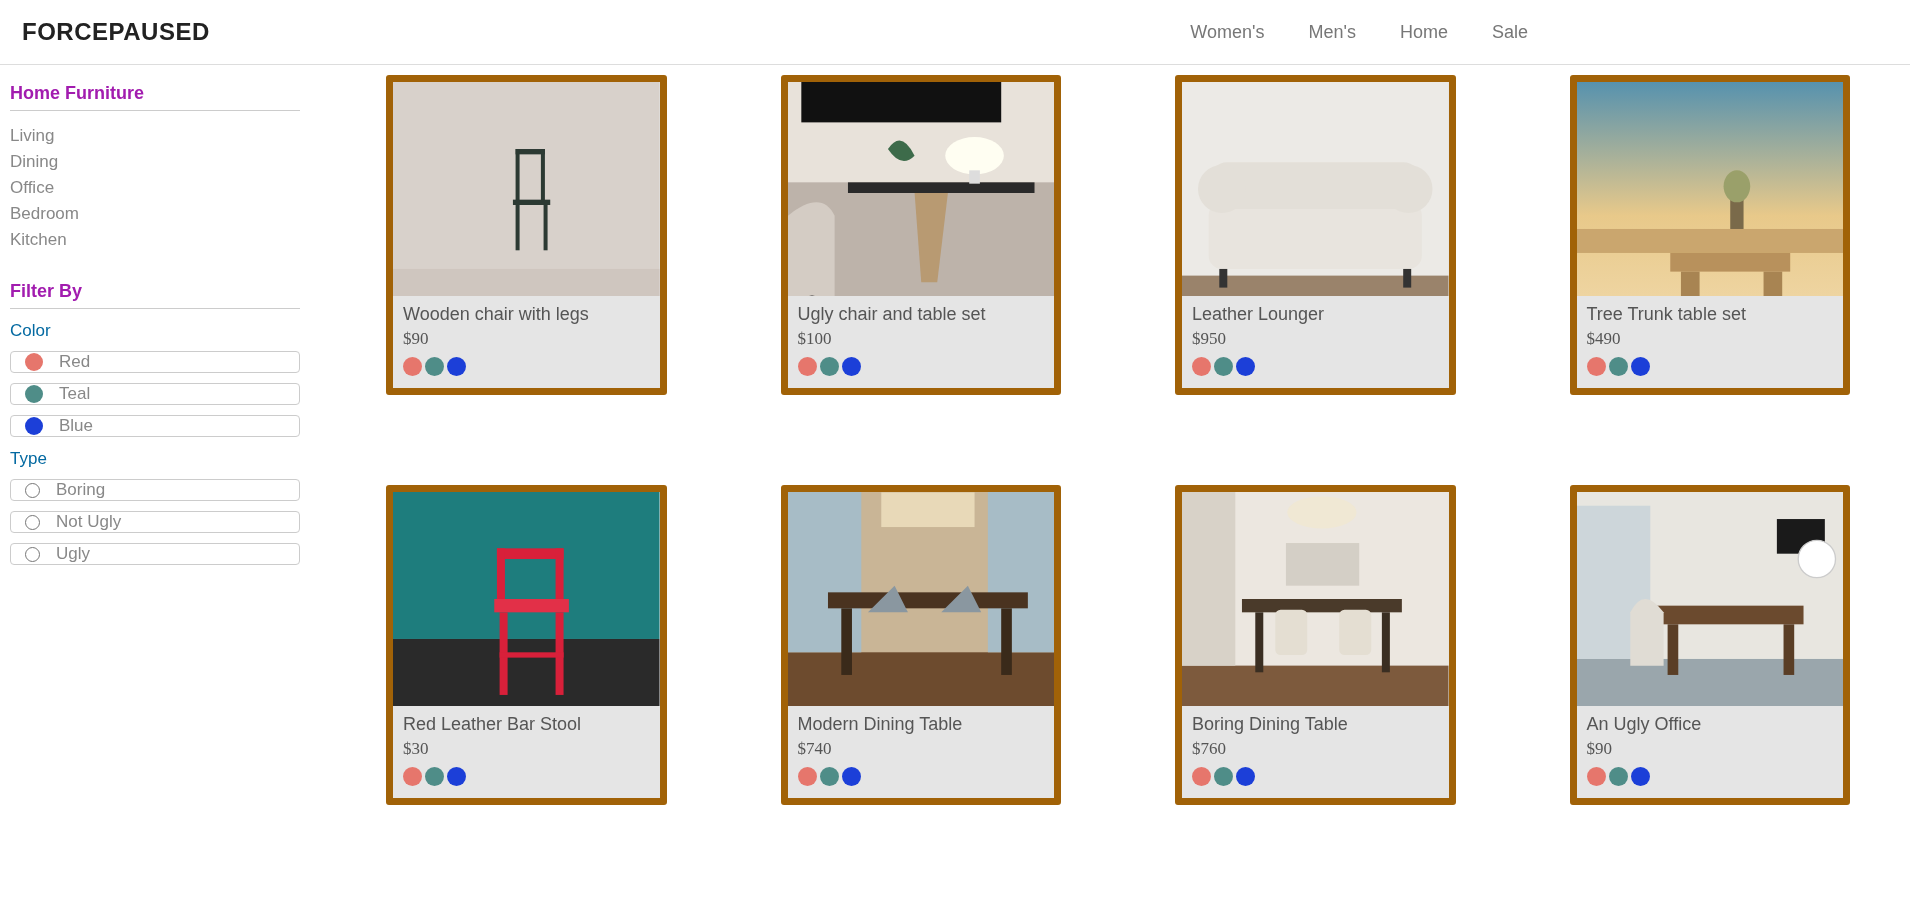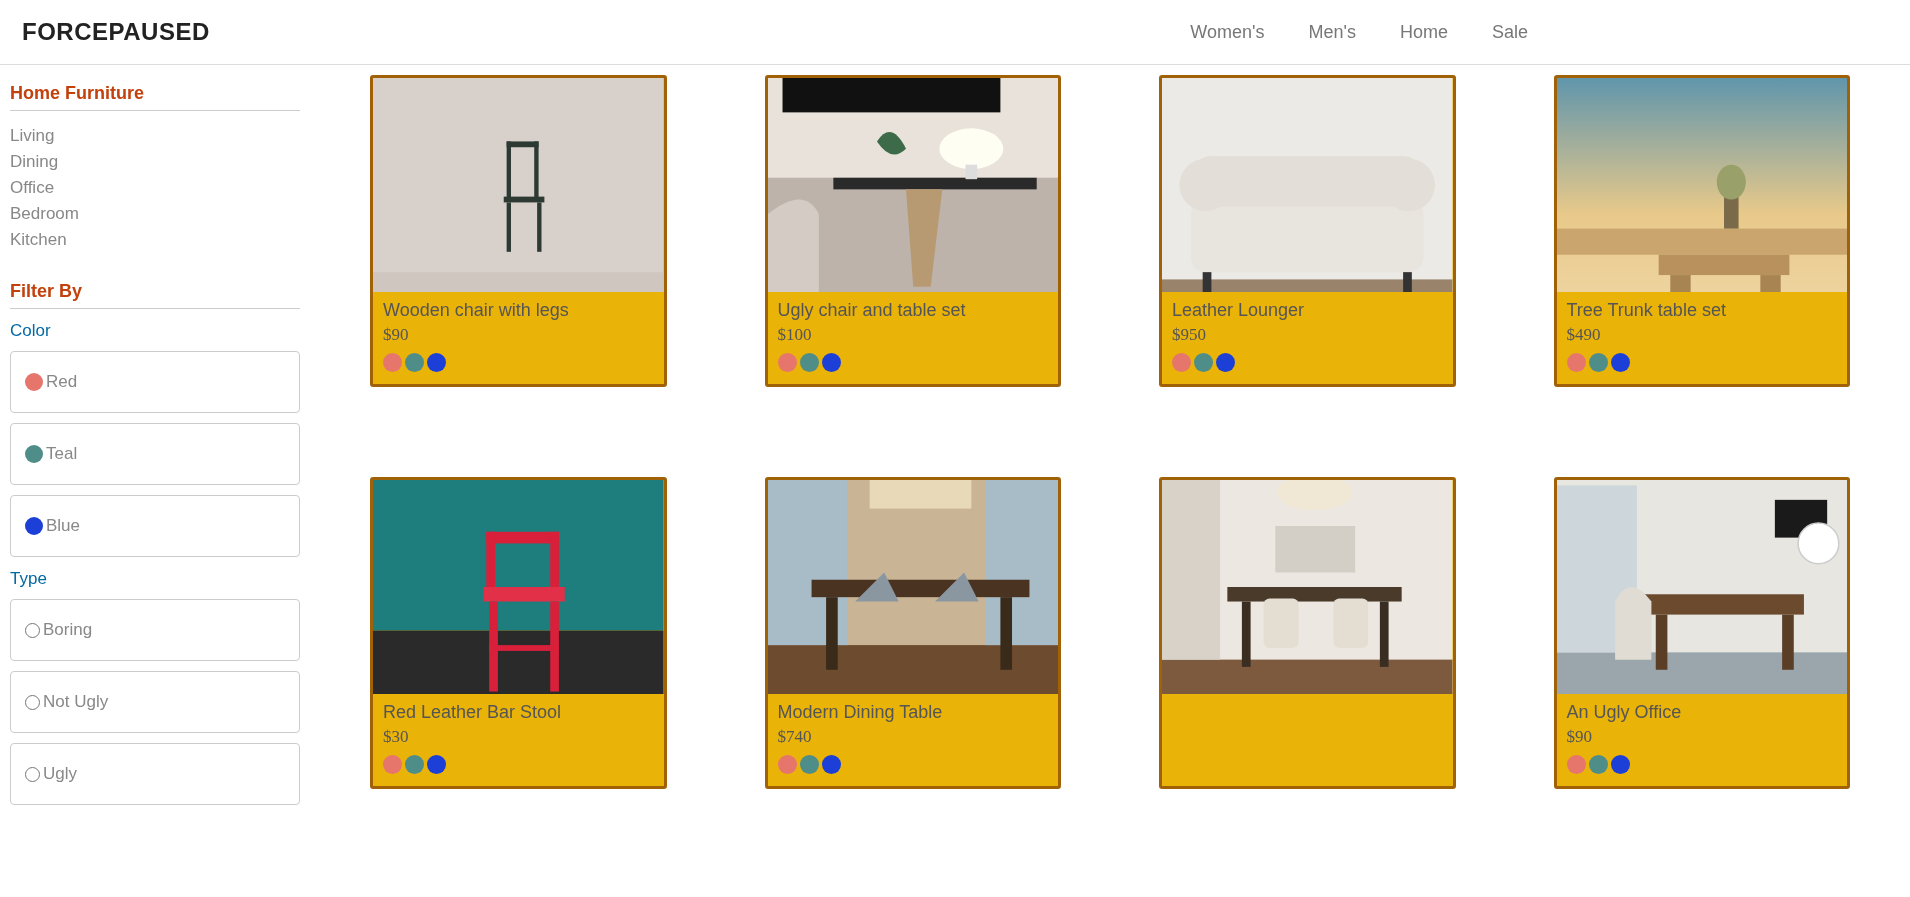--- a/index.html
+++ b/index.html
@@ -10,32 +10,32 @@
 .brand { font-size: 24px; font-weight: 700; letter-spacing: 0.5px; color: #222; }
 .nav { display: flex; gap: 44px; margin-left: auto; margin-right: 360px; }
 .nav-link { font-size: 18px; color: #777; cursor: pointer; }
 
 
 .wrap { display: flex; }
 .sidebar { width: 310px; padding: 18px 10px 20px 10px; }
 .main { flex: 1; padding: 10px 60px 30px 60px; }
 
 
-.side-heading { font-size: 18px; font-weight: 700; color: #c2410c; padding-bottom: 6px; border-bottom: 1px solid #ccc; margin-bottom: 12px; }
+.side-heading { font-size: 18px; font-weight: 700; color: #a21caf; padding-bottom: 6px; border-bottom: 1px solid #ccc; margin-bottom: 12px; }
 .cat-list { list-style: none; margin-bottom: 28px; }
 .cat-list li { font-size: 17px; color: #888; padding: 3px 0; cursor: pointer; }
 .filter-section-label { font-size: 17px; color: #0369a1; margin: 12px 0 10px 0; }
-.filter-box { border: 1px solid #ccc; border-radius: 4px; padding: 20px 14px; margin-bottom: 10px; display: flex; align-items: center; gap: 3px; cursor: pointer; }
+.filter-box { border: 1px solid #ccc; border-radius: 4px; padding: 0 14px; margin-bottom: 10px; display: flex; align-items: center; gap: 16px; cursor: pointer; }
 .filter-box span { color: #888; font-size: 17px; }
 .swatch-lg { width: 18px; height: 18px; border-radius: 50%; display: inline-block; }
 .filter-box input[type=radio] { width: 15px; height: 15px; }
 
 
 .grid { display: grid; grid-template-columns: repeat(4, 1fr); gap: 90px 98px; }
-.card { border: 3px solid #a16207; border-radius: 3px; overflow: hidden; background: #eab308; cursor: pointer; }
+.card { border: 7px solid #a16207; border-radius: 3px; overflow: hidden; background: #e5e5e5; cursor: pointer; margin-left: 16px; }
 .card-img { width: 100%; height: 214px; display: block; }
 .card-body { padding: 8px 10px 12px 10px; }
 .card-title { font-size: 18px; color: #555; margin-bottom: 4px; }
 .card-price { font-size: 17px; color: #555; margin-bottom: 8px; font-family: Liberation Serif, serif; }
 .swatches { display: flex; gap: 3px; }
 .swatch { width: 19px; height: 19px; border-radius: 50%; display: inline-block; }
 
 
 .pimg { display:flex; align-items:center; justify-content:center; position:relative; overflow:hidden; }
 .pimg svg { width:100%; height:100%; display:block; }
@@ -256,20 +256,29 @@
               <rect x="0" y="0" width="40" height="150" fill="#d8d2c8"></rect>
               <rect x="45" y="100" width="120" height="10" fill="#4a3a2a"></rect>
               <rect x="55" y="110" width="6" height="45" fill="#3a2e22"></rect>
               <rect x="150" y="110" width="6" height="45" fill="#3a2e22"></rect>
               <rect x="70" y="108" width="24" height="34" rx="4" fill="#e4ded2"></rect>
               <rect x="118" y="108" width="24" height="34" rx="4" fill="#e4ded2"></rect>
               <ellipse cx="105" cy="35" rx="26" ry="12" fill="#f0e8d4"></ellipse>
               <rect x="78" y="58" width="55" height="32" fill="#d4cfc6"></rect>
             </svg>
           </div>
+          <div class="card-body">
+            <div class="card-title">Boring Dining Table</div>
+            <div class="card-price">$760</div>
+            <div class="swatches">
+              <span class="swatch" style="background: rgb(230, 118, 108);"></span>
+              <span class="swatch" style="background: rgb(79, 141, 136);"></span>
+              <span class="swatch" style="background: rgb(28, 63, 216);"></span>
+            </div>
+          </div>
         </div>
         <div class="card">
           <div class="card-img pimg">
             <svg viewBox="0 0 200 200" preserveAspectRatio="xMidYMid slice">
               <rect width="200" height="200" fill="#e8e6e0"></rect>
               <rect x="0" y="145" width="200" height="55" fill="#9aa6ac"></rect>
               <rect x="0" y="30" width="55" height="115" fill="#cdd6da"></rect>
               <rect x="60" y="105" width="110" height="14" fill="#6b4a2e"></rect>
               <rect x="68" y="119" width="8" height="38" fill="#5a3e26"></rect>
               <rect x="155" y="119" width="8" height="38" fill="#5a3e26"></rect>

